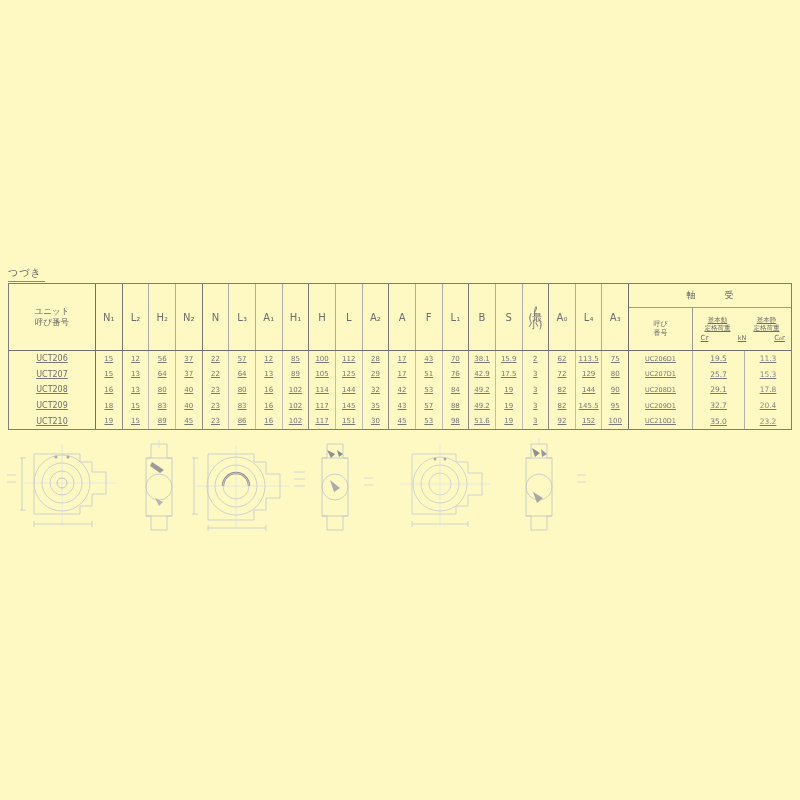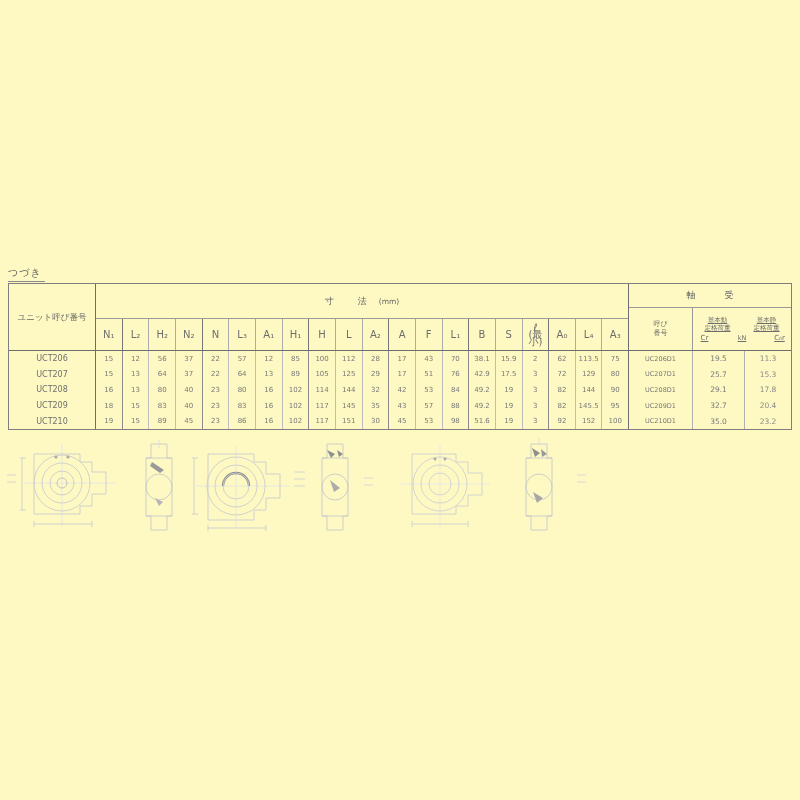--- a/index.html
+++ b/index.html
@@ -6,21 +6,21 @@
   #canvas{position:relative;width:800px;height:800px;background:#fef9c3;overflow:hidden;
           font-family:"DejaVu Sans","Liberation Sans",sans-serif;color:#6b6b6b;}
   
   .cont{position:absolute;left:8px;top:266px;font-size:10px;color:#5f5f5f;letter-spacing:1px;
         border-bottom:1px solid #8a8a8a;padding:0 3px 1px 0;}
   
   .tbl{position:absolute;left:8px;top:283px;width:784px;height:147px;border:1px solid #7e7e7e;
        box-sizing:border-box;display:flex;flex-direction:column;}
   .hdr{display:flex;height:67px;border-bottom:1px solid #6e6e6e;box-sizing:border-box;}
   .unitcol{width:87px;border-right:1px solid #6e6e6e;box-sizing:border-box;display:flex;
-           flex-direction:row;align-items:center;justify-content:center;font-size:8.5px;
+           flex-direction:column;align-items:center;justify-content:center;font-size:8.5px;
            line-height:11px;color:#646464;}
   .dimgrp{width:533px;display:flex;flex-direction:column;box-sizing:border-box;border-right:1px solid #6e6e6e;}
   .dimtitle{height:35px;display:flex;align-items:center;justify-content:center;font-size:9px;
             color:#646464;border-bottom:1px solid #9a9a9a;box-sizing:border-box;letter-spacing:2px;}
   .dimtitle .mm{font-size:7.5px;margin-left:10px;letter-spacing:0;}
   .dimsubs{flex:1;display:flex;}
   .dimsubs .cell{flex:1;border-right:1px solid #ababab;box-sizing:border-box;display:flex;
                  align-items:center;justify-content:center;font-size:10px;color:#6d6d6d;
                  white-space:pre-line;text-align:center;line-height:7px;}
   .dimsubs .cell:last-child{border-right:none;}
@@ -33,21 +33,21 @@
   .brgnum{width:64px;border-right:1px solid #9a9a9a;box-sizing:border-box;display:flex;
           flex-direction:column;align-items:center;justify-content:center;font-size:7px;
           line-height:9px;color:#6d6d6d;}
   .brgrate{flex:1;display:flex;flex-direction:column;justify-content:center;font-size:6.5px;color:#6d6d6d;text-decoration:underline;}
   .ratetop{display:flex;}
   .ratetop div{flex:1;text-align:center;line-height:8px;}
   .ratesym{display:flex;align-items:center;margin-top:2px;gap:17px;}
   .ratesym .s{flex:1;text-align:center;font-size:7px;}
   .ratesym .kn{width:18px;text-align:center;font-size:6.5px;}
   .body{flex:1;display:flex;flex-direction:column;}
-  .row{flex:1;display:flex;font-size:7.5px;color:#787878;}
+  .row{flex:1;display:flex;font-size:7.5px;color:#787878;text-decoration:underline;}
   .row .unit{width:87px;border-right:1px solid #6e6e6e;box-sizing:border-box;display:flex;
              align-items:center;justify-content:center;font-size:8px;color:#6e6e6e;}
   .row .dims{width:533px;display:flex;border-right:1px solid #6e6e6e;box-sizing:border-box;}
   .row .dims .cell{flex:1;border-right:1px solid #bdbdbd;box-sizing:border-box;display:flex;
                    align-items:center;justify-content:center;font-size:7px;}
   .row .dims .cell:last-child{border-right:none;}
   .row .dims .cell.grp{border-right:1px solid #8a8a8a;}
   .row .bno{width:64px;border-right:1px solid #b0b0b0;box-sizing:border-box;display:flex;
             align-items:center;justify-content:center;font-size:6.5px;}
   .row .cr{width:52px;border-right:1px solid #b0b0b0;box-sizing:border-box;display:flex;
@@ -64,24 +64,20 @@
 
   <div class="cont">つづき</div>
 
   <div class="tbl">
     <div class="hdr">
       <div class="unitcol">
         <span>ユニット</span>
         <span>呼び番号</span>
       </div>
       <div class="dimgrp">
-        <div class="dimtitle">
-          <span>寸　　法</span>
-          <span class="mm">(mm)</span>
-        </div>
         <div class="dimsubs" id="dimsubs">
             <div class="cell grp">N₁</div>
             <div class="cell">L₂</div>
             <div class="cell">H₂</div>
             <div class="cell grp">N₂</div>
             <div class="cell">N</div>
             <div class="cell">L₃</div>
             <div class="cell">A₁</div>
             <div class="cell grp">H₁</div>
             <div class="cell">H</div>

